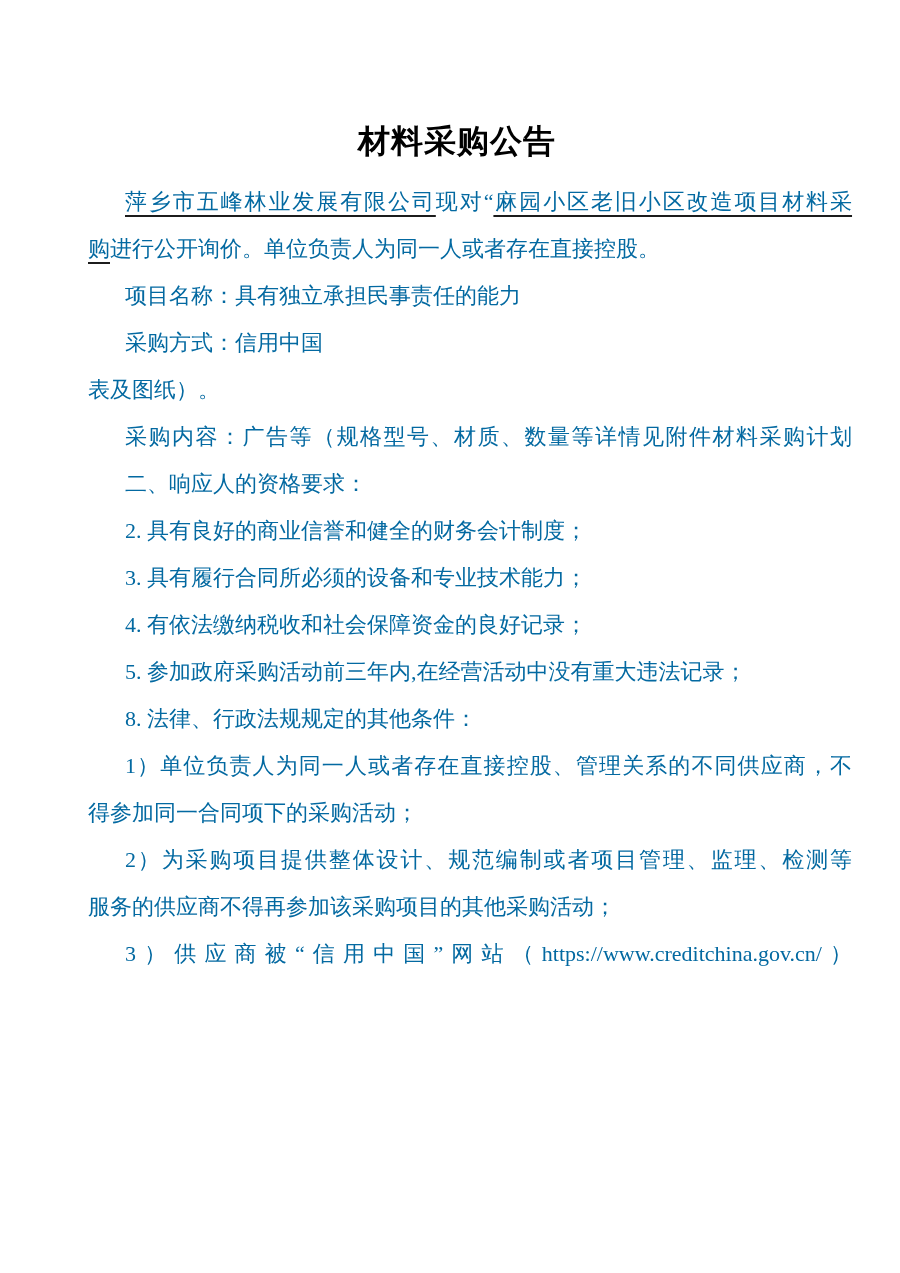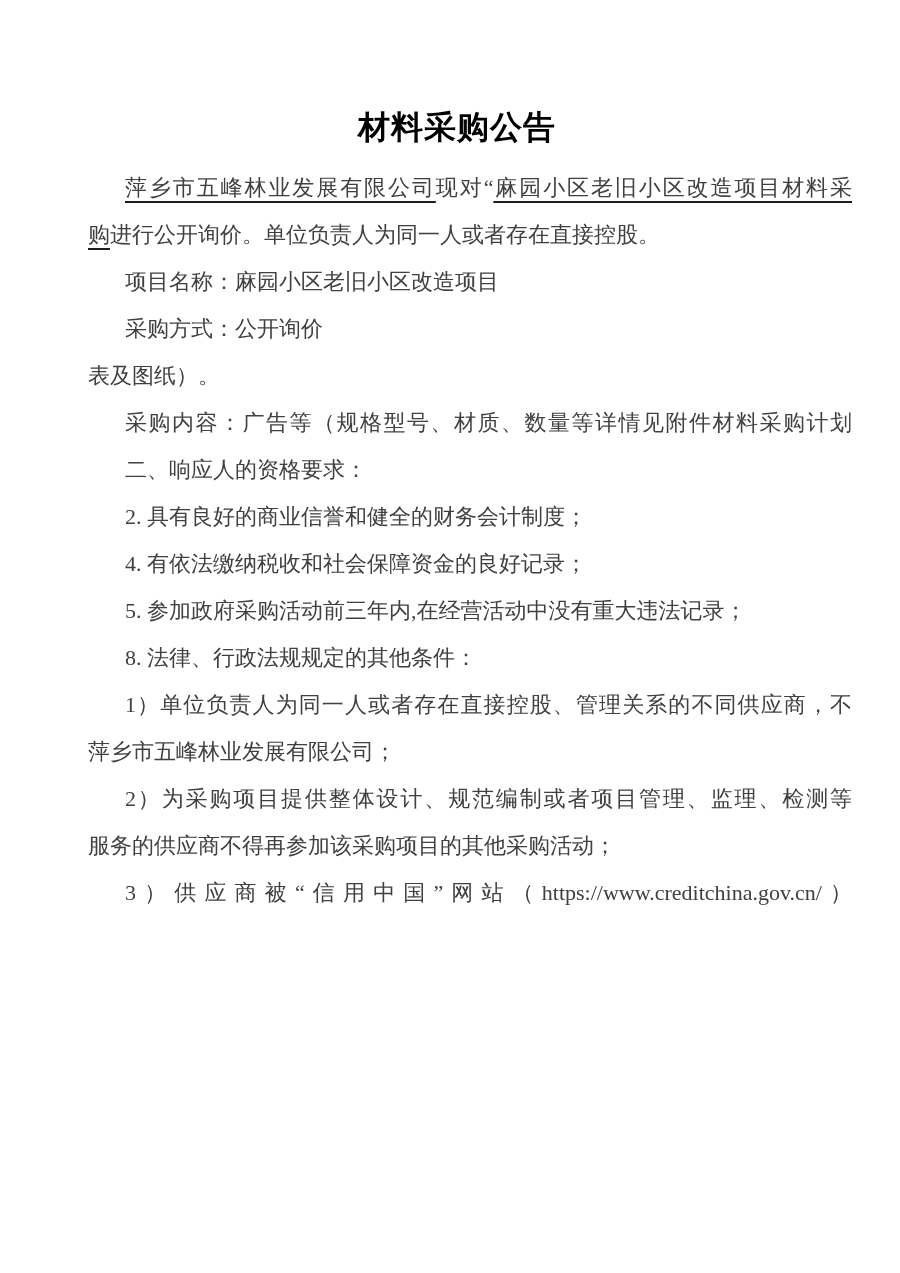--- a/index.html
+++ b/index.html
@@ -9,38 +9,39 @@
   }
   .page {
     position: relative;
     box-sizing: border-box;
     width: 900px;
     height: 1130px;
     background: #ffffff;
     padding: 104px 48px 0 88px;
     overflow: hidden;
     color: #1c1c1c;
+    margin-top: 14px;
   }
   .doc-title {
     margin: 0 0 13px 0;
     position: relative;
     left: -13px;
     font-family: "Liberation Sans", "DejaVu Sans", sans-serif;
     font-weight: 700;
     font-size: 32px;
     line-height: 47px;
     text-align: center;
     color: #000000;
     letter-spacing: 1px;
   }
   .doc-body {
     font-family: "Liberation Serif", "DejaVu Serif", serif;
     font-size: 22px;
     line-height: 47px;
-    color: #404040;
+    color: #0369a1;
   }
   .line {
     text-align: justify;
     white-space: normal;
   }
   .line.indent {
     text-indent: 37px;
   }
   .line.fill {
     
@@ -57,28 +58,29 @@
   }
 </style>
 </head>
 <body>
 
 <div class="page" style="background: rgb(255, 255, 255); color: rgb(28, 28, 28);">
   <h1 class="doc-title" style="color: rgb(0, 0, 0);">材料采购公告</h1>
   <div class="doc-body" id="doc-body">
       <div class="line indent fill"><span class="seg ul">萍乡市五峰林业发展有限公司</span><span class="seg">现对“</span><span class="seg ul">麻园小区老旧小区改造项目材料采</span></div>
       <div class="line"><span class="seg ul">购</span><span class="seg">进行公开询价。单位负责人为同一人或者存在直接控股。</span></div>
-      <div class="line indent"><span class="seg">项目名称：麻园小区老旧小区改造项目</span></div>
-      <div class="line indent"><span class="seg">采购方式：公开询价</span></div>
+      <div class="line indent"><span class="seg">项目名称：具有独立承担民事责任的能力</span></div>
+      <div class="line indent"><span class="seg">采购方式：信用中国</span></div>
       <div class="line"><span class="seg">表及图纸）。</span></div>
       <div class="line indent fill"><span class="seg">采购内容：广告等（规格型号、材质、数量等详情见附件材料采购计划</span></div>
       <div class="line indent"><span class="seg">二、响应人的资格要求：</span></div>
       <div class="line indent"><span class="seg">2. 具有良好的商业信誉和健全的财务会计制度；</span></div>
+      <div class="line indent"><span class="seg">3. 具有履行合同所必须的设备和专业技术能力；</span></div>
       <div class="line indent"><span class="seg">4. 有依法缴纳税收和社会保障资金的良好记录；</span></div>
       <div class="line indent"><span class="seg">5. 参加政府采购活动前三年内,在经营活动中没有重大违法记录；</span></div>
       <div class="line indent"><span class="seg">8. 法律、行政法规规定的其他条件：</span></div>
       <div class="line indent fill"><span class="seg">1）单位负责人为同一人或者存在直接控股、管理关系的不同供应商，不</span></div>
-      <div class="line"><span class="seg">萍乡市五峰林业发展有限公司；</span></div>
+      <div class="line"><span class="seg">得参加同一合同项下的采购活动；</span></div>
       <div class="line indent fill"><span class="seg">2）为采购项目提供整体设计、规范编制或者项目管理、监理、检测等</span></div>
       <div class="line"><span class="seg">服务的供应商不得再参加该采购项目的其他采购活动；</span></div>
       <div class="line indent fill"><span class="seg">3）供应商被“信用中国”网站（https://www.creditchina.gov.cn/）</span></div>
     </div>
 </div>
 
 </body></html>

